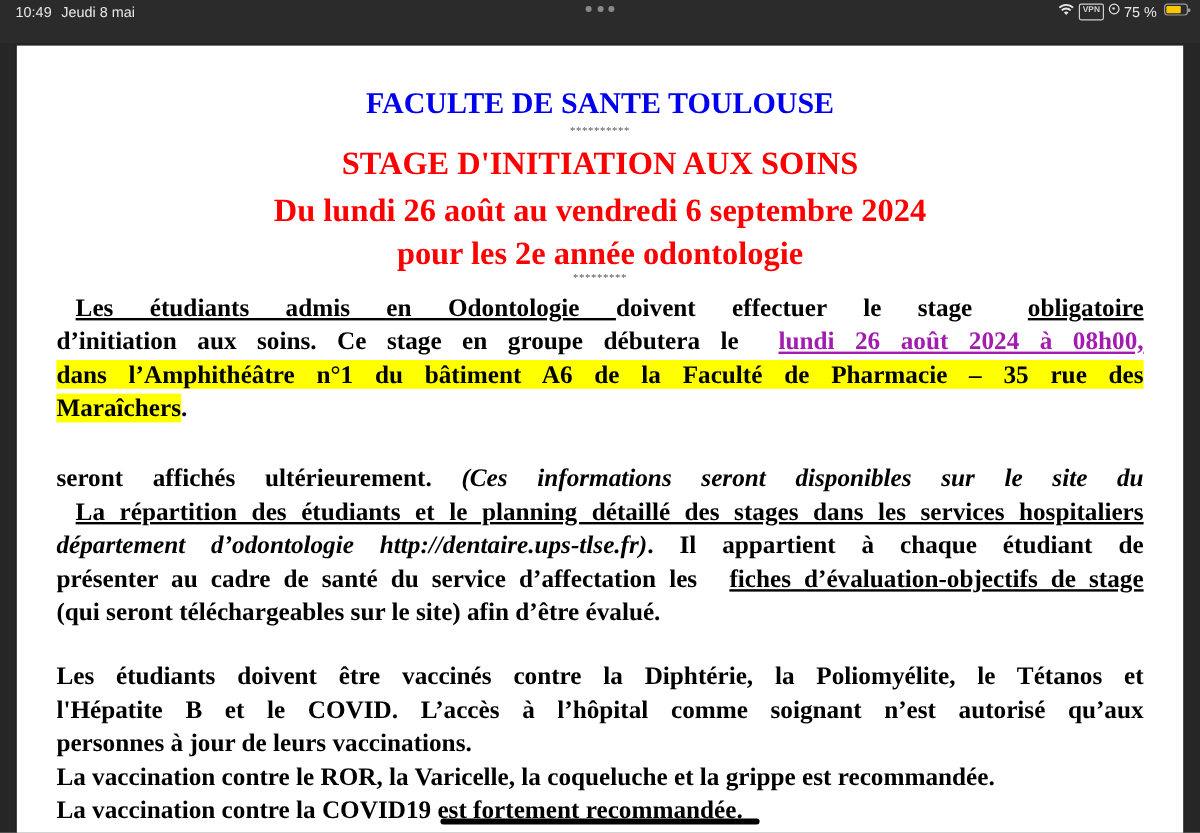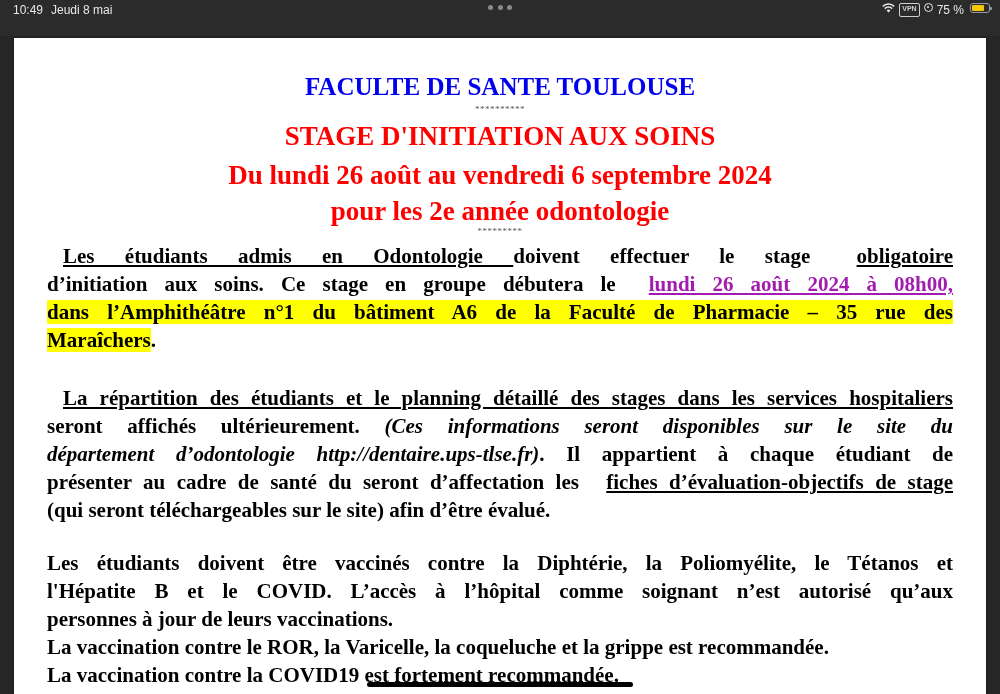--- a/index.html
+++ b/index.html
@@ -109,24 +109,24 @@
     <div class="stars s2">*********</div>
 
     <div class="para p1">
       <span class="line"><span class="u">Les étudiants admis en Odontologie </span><span>doivent effectuer le stage </span><span class="u">obligatoire</span></span>
       <span class="line"><span>d’initiation aux soins. Ce stage en groupe débutera le </span><span class="red u">lundi 26 août 2024 à 08h00,</span></span>
       <span class="line"><span class="hl">dans l’Amphithéâtre n°1 du bâtiment A6 de la Faculté de Pharmacie – 35 rue des</span></span>
       <span class="line last"><span class="hl">Maraîchers</span><span>.</span></span>
     </div>
 
     <div class="para p2">
+      <span class="line"><span>seront affichés ultérieurement. </span><span class="it">(Ces informations seront disponibles sur le site du</span></span>
       <span class="line"><span class="u">La répartition des étudiants et le planning détaillé des stages dans les services hospitaliers</span></span>
-      <span class="line"><span>seront affichés ultérieurement. </span><span class="it">(Ces informations seront disponibles sur le site du</span></span>
       <span class="line"><span class="it">département d’odontologie </span><a class="link">http://dentaire.ups-tlse.fr</a><span class="it">)</span><span>. Il appartient à chaque étudiant de</span></span>
-      <span class="line"><span>présenter au cadre de santé du seront d’affectation les </span><span class="u">fiches d’évaluation-objectifs de stage</span></span>
+      <span class="line"><span>présenter au cadre de santé du service d’affectation les </span><span class="u">fiches d’évaluation-objectifs de stage</span></span>
       <span class="line last"><span>(qui seront téléchargeables sur le site) afin d’être évalué.</span></span>
     </div>
 
     <div class="para p3">
       <span class="line"><span>Les étudiants doivent être vaccinés contre la Diphtérie, la Poliomyélite, le Tétanos et</span></span>
       <span class="line"><span>l'Hépatite B et le COVID. L’accès à l’hôpital comme soignant n’est autorisé qu’aux</span></span>
       <span class="line last"><span>personnes à jour de leurs vaccinations.</span></span>
       <span class="line last"><span>La vaccination contre le ROR, la Varicelle, la coqueluche et la grippe est recommandée.</span></span>
       <span class="line last"><span>La vaccination contre la COVID19 est fortement recommandée.</span></span>
     </div>

